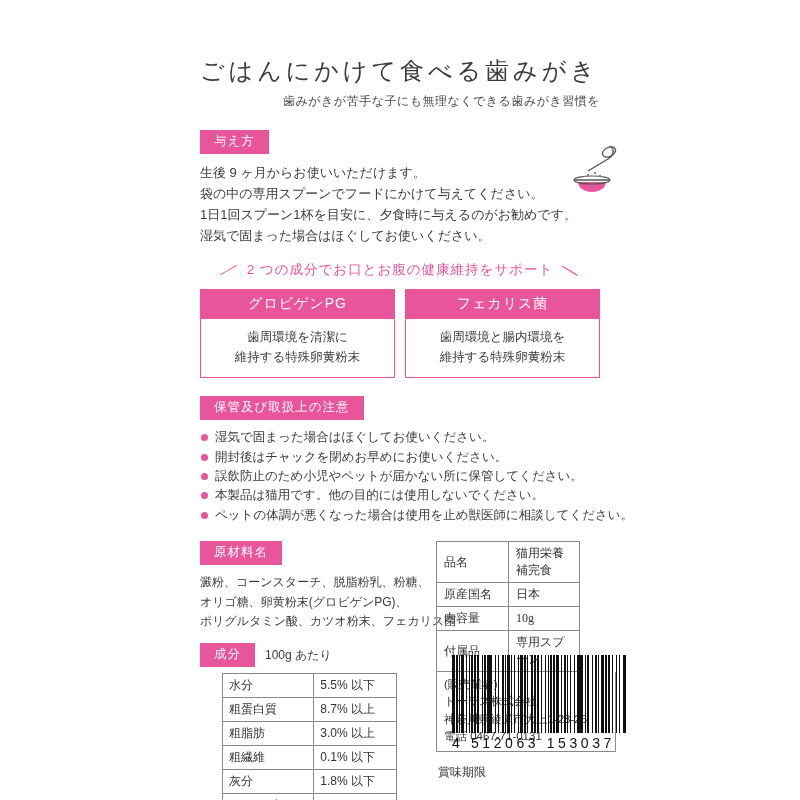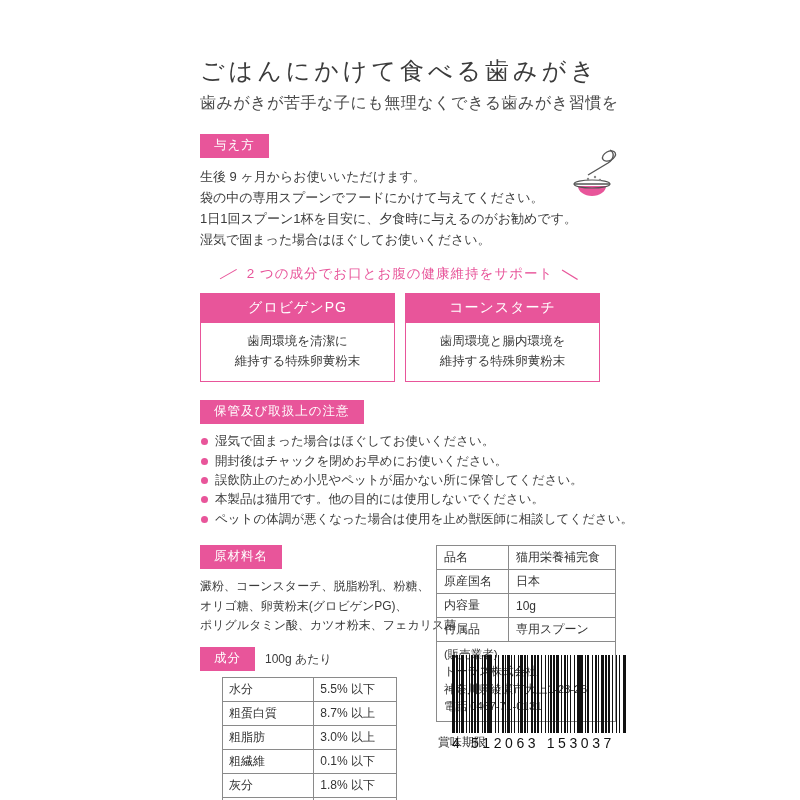--- a/index.html
+++ b/index.html
@@ -19,21 +19,21 @@
   }
   .main-title {
     font-size: 24px;
     letter-spacing: 4px;
     color: #3b3b3b;
     font-weight: normal;
     margin: 0 0 6px 0;
     white-space: nowrap;
   }
   .sub-title {
-    font-size: 16px;
+    font-size: 12px;
     color: #4a4a4a;
     letter-spacing: 0.5px;
     margin: 0 0 20px 0;
     white-space: nowrap;
     text-align: right;
   }
   .pink-tag {
     display: inline-block;
     background: #e8559a;
     color: #ffffff;
@@ -127,21 +127,21 @@
   .nutri-table td {
     border: 1px solid #8a8a8a;
     font-size: 12px;
     color: #333333;
     padding: 3px 6px;
     height: 22px;
   }
   .nutri-table td.k { width: 92px; }
   .nutri-table td.v { width: 83px; }
 
-  .info-table { width: 180px; }
+  .info-table { width: 144px; font-family: Liberation Serif, serif; }
   .info-table td {
     border: 1px solid #8a8a8a;
     font-size: 12px;
     color: #333333;
     padding: 3px 7px;
     height: 23px;
   }
   .info-table td.k { width: 72px; }
 
   .seller-box {
@@ -207,21 +207,21 @@
 
   <div class="two-cards">
     <div class="card">
       <div class="card-head">グロビゲンPG</div>
       <div class="card-body">
         <div>歯周環境を清潔に</div>
         <div>維持する特殊卵黄粉末</div>
       </div>
     </div>
     <div class="card">
-      <div class="card-head">コーンスターチ</div>
+      <div class="card-head">フェカリス菌</div>
       <div class="card-body">
         <div>歯周環境と腸内環境を</div>
         <div>維持する特殊卵黄粉末</div>
       </div>
     </div>
   </div>
 
   <div>
     <span class="pink-tag">保管及び取扱上の注意</span>
     <ul class="bullet-list">

